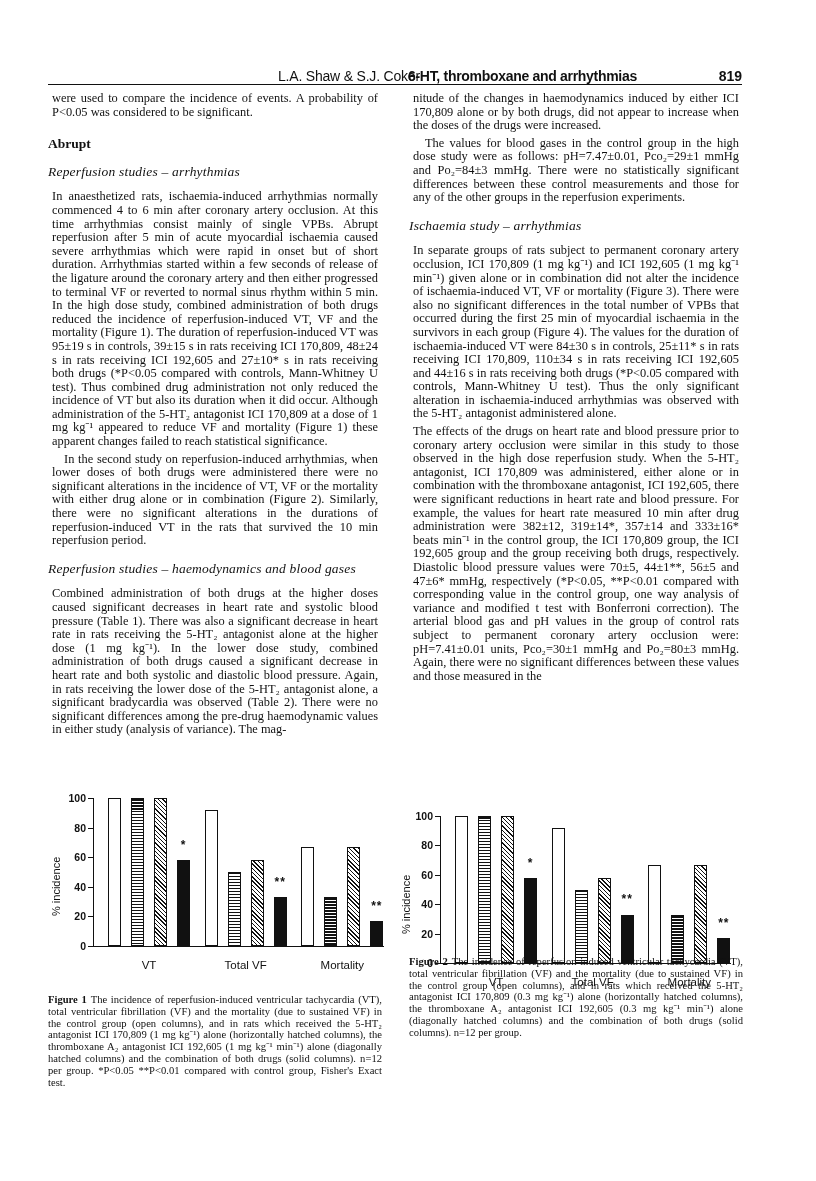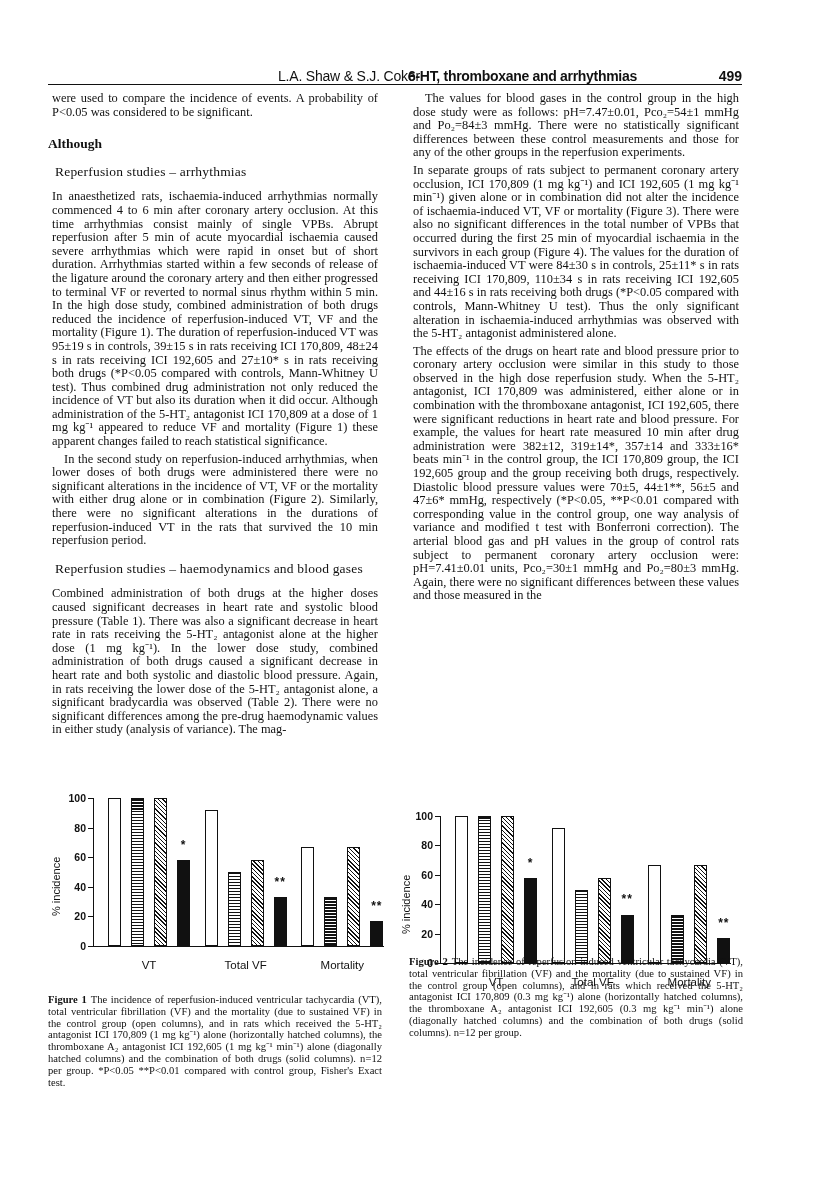--- a/index.html
+++ b/index.html
@@ -7,21 +7,21 @@
   .running-head { position: absolute; top: 68px; left: 48px; width: 694px; height: 16px; border-bottom: 1.5px solid #111; font-family: Liberation Sans, sans-serif; font-size: 14px; }
   .rh-authors { position: absolute; left: 230px; top: 0; letter-spacing: -0.2px; }
   .rh-title { position: absolute; left: 360px; top: 0; font-weight: bold; letter-spacing: -0.3px; }
   .rh-page { position: absolute; right: 0; top: 0; font-weight: bold; }
   .col { position: absolute; font-size: 12.4px; line-height: 13.6px; text-align: justify; }
   .col-left { left: 48px; top: 88px; width: 334px; }
   .col-right { left: 409px; top: 88px; width: 334px; }
   .col p { margin: 4px; text-indent: 0; }
   .col p.indent { text-indent: 12px; }
   .section-head { font-weight: bold; font-size: 13.5px; margin: 18px 0 14px 0; }
-  .sub-head { font-size: 13.5px; margin: 14px 0 12px 7px; letter-spacing: 0.2px; }
+  .sub-head { font-style: italic; font-size: 13.5px; margin: 14px 0 12px 0; letter-spacing: 0.2px; }
   .figure { position: absolute; }
   .fig1 { left: 48px; top: 788px; width: 345px; height: 180px; }
   .fig2 { left: 398px; top: 806px; width: 345px; height: 180px; }
   .plot-area { position: absolute; border-left: 1.5px solid #111; border-bottom: 1.5px solid #111; }
   .fig1 .plot-area { left: 45px; top: 10px; width: 290px; height: 148px; }
   .fig2 .plot-area { left: 42px; top: 10px; width: 290px; height: 147px; }
   .ytick { position: absolute; left: -6px; width: 6px; height: 0; border-top: 1.5px solid #111; }
   .ylabel-tick { position: absolute; font-family: "Liberation Sans", sans-serif; font-weight: bold; font-size: 10.5px; right: 100%; margin-right: 8px; transform: translateY(-50%); }
   .yaxis-title { position: absolute; font-family: "Liberation Sans", sans-serif; font-size: 11px; transform: rotate(-90deg); transform-origin: left top; white-space: nowrap; }
   .bar { position: absolute; bottom: 0; width: 13px; box-sizing: border-box; border: 1.3px solid #111; }
@@ -35,35 +35,37 @@
   .cap1 { left: 48px; top: 994px; width: 334px; }
   .cap2 { left: 409px; top: 956px; width: 334px; }
   .cap-label { font-weight: bold; margin-right: 4px; }
 </style>
 </head>
 <body>
 
 <div class="running-head">
   <span class="rh-authors">L.A. Shaw &amp; S.J. Coker</span>
   <span class="rh-title">6-HT, thromboxane and arrhythmias</span>
-  <span class="rh-page">499</span>
+  <span class="rh-page">819</span>
 </div>
 
 <div class="col col-left">
   <p>were used to compare the incidence of events. A probability of P&lt;0.05 was considered to be significant.</p>
-  <div class="section-head">Although</div>
+  <div class="section-head">Abrupt</div>
   <div class="sub-head">Reperfusion studies – arrhythmias</div>
   <p>In anaesthetized rats, ischaemia-induced arrhythmias normally commenced 4 to 6 min after coronary artery occlusion. At this time arrhythmias consist mainly of single VPBs. Abrupt reperfusion after 5 min of acute myocardial ischaemia caused severe arrhythmias which were rapid in onset but of short duration. Arrhythmias started within a few seconds of release of the ligature around the coronary artery and then either progressed to terminal VF or reverted to normal sinus rhythm within 5 min. In the high dose study, combined administration of both drugs reduced the incidence of reperfusion-induced VT, VF and the mortality (Figure 1). The duration of reperfusion-induced VT was 95±19 s in controls, 39±15 s in rats receiving ICI 170,809, 48±24 s in rats receiving ICI 192,605 and 27±10* s in rats receiving both drugs (*P&lt;0.05 compared with controls, Mann-Whitney U test). Thus combined drug administration not only reduced the incidence of VT but also its duration when it did occur. Although administration of the 5-HT₂ antagonist ICI 170,809 at a dose of 1 mg kg⁻¹ appeared to reduce VF and mortality (Figure 1) these apparent changes failed to reach statistical significance.</p>
   <p class="indent">In the second study on reperfusion-induced arrhythmias, when lower doses of both drugs were administered there were no significant alterations in the incidence of VT, VF or the mortality with either drug alone or in combination (Figure 2). Similarly, there were no significant alterations in the durations of reperfusion-induced VT in the rats that survived the 10 min reperfusion period.</p>
   <div class="sub-head">Reperfusion studies – haemodynamics and blood gases</div>
   <p>Combined administration of both drugs at the higher doses caused significant decreases in heart rate and systolic blood pressure (Table 1). There was also a significant decrease in heart rate in rats receiving the 5-HT₂ antagonist alone at the higher dose (1 mg kg⁻¹). In the lower dose study, combined administration of both drugs caused a significant decrease in heart rate and both systolic and diastolic blood pressure. Again, in rats receiving the lower dose of the 5-HT₂ antagonist alone, a significant bradycardia was observed (Table 2). There were no significant differences among the pre-drug haemodynamic values in either study (analysis of variance). The mag-</p>
 </div>
 
 <div class="col col-right">
-  <p class="indent">The values for blood gases in the control group in the high dose study were as follows: pH=7.47±0.01, Pco₂=54±1 mmHg and Po₂=84±3 mmHg. There were no statistically significant differences between these control measurements and those for any of the other groups in the reperfusion experiments.</p>
+  <p>nitude of the changes in haemodynamics induced by either ICI 170,809 alone or by both drugs, did not appear to increase when the doses of the drugs were increased.</p>
+  <p class="indent">The values for blood gases in the control group in the high dose study were as follows: pH=7.47±0.01, Pco₂=29±1 mmHg and Po₂=84±3 mmHg. There were no statistically significant differences between these control measurements and those for any of the other groups in the reperfusion experiments.</p>
+  <div class="sub-head">Ischaemia study – arrhythmias</div>
   <p>In separate groups of rats subject to permanent coronary artery occlusion, ICI 170,809 (1 mg kg⁻¹) and ICI 192,605 (1 mg kg⁻¹ min⁻¹) given alone or in combination did not alter the incidence of ischaemia-induced VT, VF or mortality (Figure 3). There were also no significant differences in the total number of VPBs that occurred during the first 25 min of myocardial ischaemia in the survivors in each group (Figure 4). The values for the duration of ischaemia-induced VT were 84±30 s in controls, 25±11* s in rats receiving ICI 170,809, 110±34 s in rats receiving ICI 192,605 and 44±16 s in rats receiving both drugs (*P&lt;0.05 compared with controls, Mann-Whitney U test). Thus the only significant alteration in ischaemia-induced arrhythmias was observed with the 5-HT₂ antagonist administered alone.</p>
   <p>The effects of the drugs on heart rate and blood pressure prior to coronary artery occlusion were similar in this study to those observed in the high dose reperfusion study. When the 5-HT₂ antagonist, ICI 170,809 was administered, either alone or in combination with the thromboxane antagonist, ICI 192,605, there were significant reductions in heart rate and blood pressure. For example, the values for heart rate measured 10 min after drug administration were 382±12, 319±14*, 357±14 and 333±16* beats min⁻¹ in the control group, the ICI 170,809 group, the ICI 192,605 group and the group receiving both drugs, respectively. Diastolic blood pressure values were 70±5, 44±1**, 56±5 and 47±6* mmHg, respectively (*P&lt;0.05, **P&lt;0.01 compared with corresponding value in the control group, one way analysis of variance and modified t test with Bonferroni correction). The arterial blood gas and pH values in the group of control rats subject to permanent coronary artery occlusion were: pH=7.41±0.01 units, Pco₂=30±1 mmHg and Po₂=80±3 mmHg. Again, there were no significant differences between these values and those measured in the</p>
 </div>
 
 <div class="figure fig1">
   <div class="yaxis-title" style="left:2px; top:128px;">% incidence</div>
   <div class="plot-area">
       <div class="ytick" style="top: 148px;"></div>
       <div class="ylabel-tick" style="top: 148px;">0</div>
       <div class="ytick" style="top: 118.4px;"></div>

